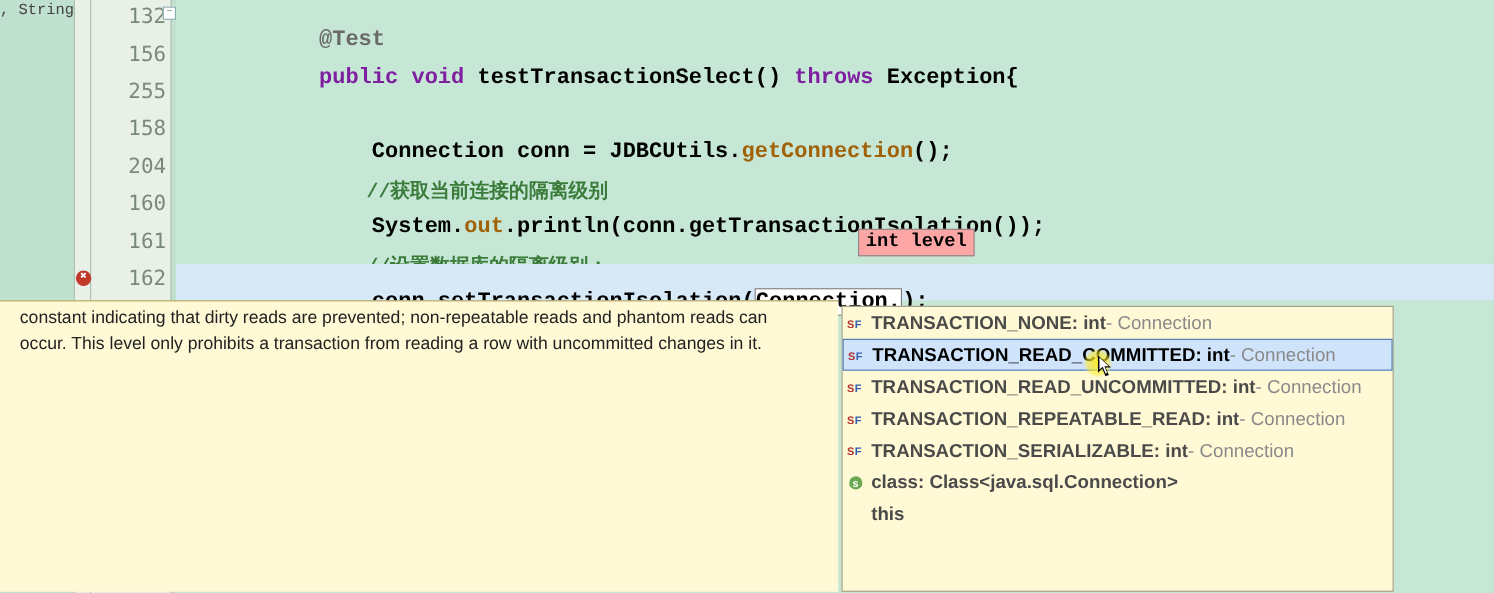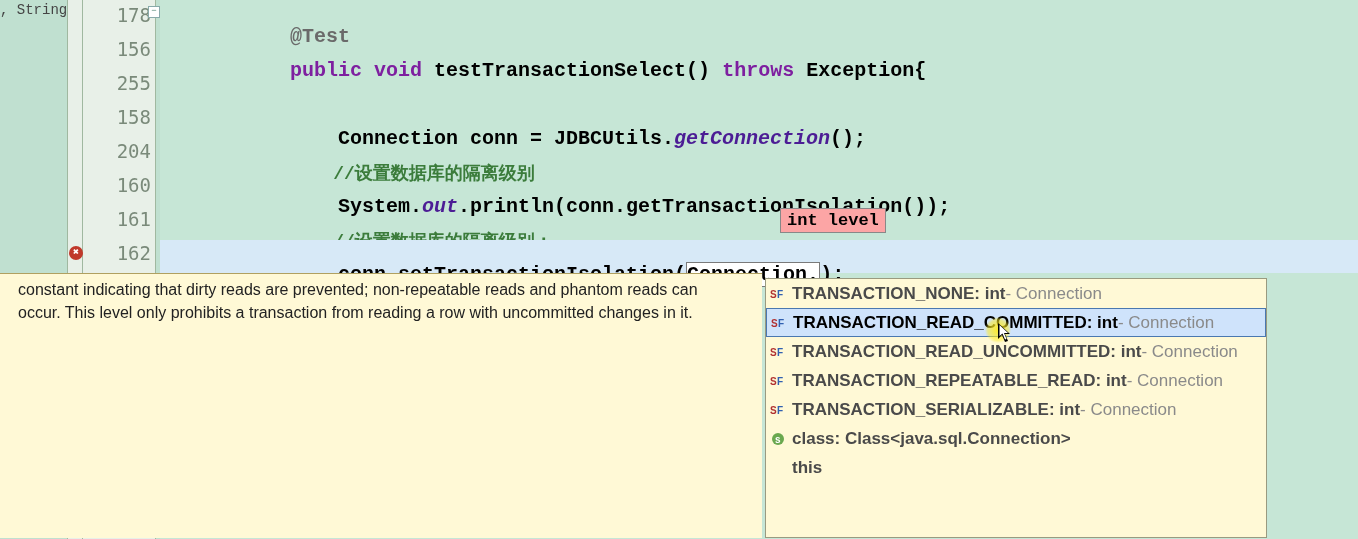--- a/index.html
+++ b/index.html
@@ -8,21 +8,21 @@
   .ruler{position:absolute;left:67px;top:0;width:14px;height:539px;background:#e8f0e8;border-left:1px solid #a0b8a0;border-right:1px solid #a0b8a0;}
   .gutter{position:absolute;left:83px;top:0;width:72px;height:539px;background:#e8f0e8;border-right:1px solid #a0b8a0;}
   .gutter .ln{position:absolute;right:4px;color:#7a8a7a;font-size:19px;font-family:Consolas,monospace;}
   .err-icon{position:absolute;left:-14px;top:246px;width:14px;height:14px;background:#c0392b;border-radius:50%;color:#fff;font-size:10px;line-height:14px;text-align:center;font-weight:bold;}
   .fold{position:absolute;left:148px;top:6px;width:10px;height:10px;border:1px solid #8aa;background:#fff;font-size:9px;line-height:9px;text-align:center;color:#587;}
   .editor{position:absolute;left:160px;top:0;right:0;height:539px;background:#c6e6d6;}
   .code-line{position:absolute;left:0;right:0;height:33px;white-space:pre;font-weight:bold;padding-left:58px;}
   .code-line.hl{background:#d7e9f7;}
   .kw{color:#7e1fa0;font-weight:bold;}
   .ann{color:#6a6a6a;font-weight:bold;}
-  .static{color:#4c1d95;font-style:italic;font-weight:bold;text-align:right;}
+  .static{color:#a16207;font-weight:bold;text-align:right;}
   .cmt{color:#3b7c3b;font-weight:bold;}
   .param-hint{position:absolute;background:#fca5a5;border:1px solid #888;padding:2px 6px;font-size:17px;font-weight:bold;}
   .doc-popup{position:absolute;left:0;top:273px;width:762px;height:265px;background:#fff9d6;border-top:1px solid #b0a060;font-family:"Segoe UI",Arial,sans-serif;font-size:16px;font-weight:normal;color:#222;padding:4px 18px;box-sizing:border-box;line-height:1.45;}
   .ac-popup{position:absolute;left:765px;top:278px;width:500px;height:258px;background:#fff9d6;border:1px solid #9a9a80;font-family:"Segoe UI",Arial,sans-serif;font-size:17px;}
   .ac-item{display:flex;align-items:center;height:29px;padding:0 4px 0 4px;cursor:pointer;}
   .ac-item .ico{width:16px;height:16px;margin-right:6px;flex:0 0 16px;}
   .ac-item .name{color:#4a4a4a;font-weight:bold;}
   .ac-item .ty{color:#8a8a8a;font-weight:normal;}
   .ac-item.sel{background:#cfe3fb;border:1px solid #4a78b0;box-sizing:border-box;}
   .ac-item.sel .name{color:#000;}
@@ -33,21 +33,21 @@
 </head>
 <body>
 
 <div class="wrap">
 
   <div class="outline-frag">, String</div>
 
   <div class="ruler"></div>
 
   <div class="gutter">
-    <span class="ln" style="top:4px">178</span>
+    <span class="ln" style="top:4px">132</span>
     <span class="ln" style="top:38px">156</span>
     <span class="ln" style="top:72px">255</span>
     <span class="ln" style="top:106px">158</span>
     <span class="ln" style="top:140px">204</span>
     <span class="ln" style="top:174px">160</span>
     <span class="ln" style="top:208px">161</span>
     <span class="ln" style="top:242px">162</span>
     <div class="err-icon">✖</div>
   </div>
   <div class="fold">−</div>
@@ -62,21 +62,21 @@
       <span class="kw">public</span><span> </span><span class="kw">void</span><span> testTransactionSelect() </span><span class="kw">throws</span><span> Exception{</span>
     </div>
 
     <div class="code-line" style="top:70px"></div>
 
     <div class="code-line" style="top:104px">
       <span>    Connection conn = JDBCUtils.</span><span class="static">getConnection</span><span>();</span>
     </div>
 
     <div class="code-line" style="top:138px">
-      <span class="cmt" style="font-size:18px">    //设置数据库的隔离级别</span>
+      <span class="cmt" style="font-size:18px">    //获取当前连接的隔离级别</span>
     </div>
 
     <div class="code-line" style="top:172px">
       <span>    System.</span><span class="static">out</span><span>.println(conn.getTransactionIsolation());</span>
     </div>
 
     <div class="code-line" style="top:206px">
       <span class="cmt" style="font-size:18px">    //设置数据库的隔离级别：</span>
     </div>
 

